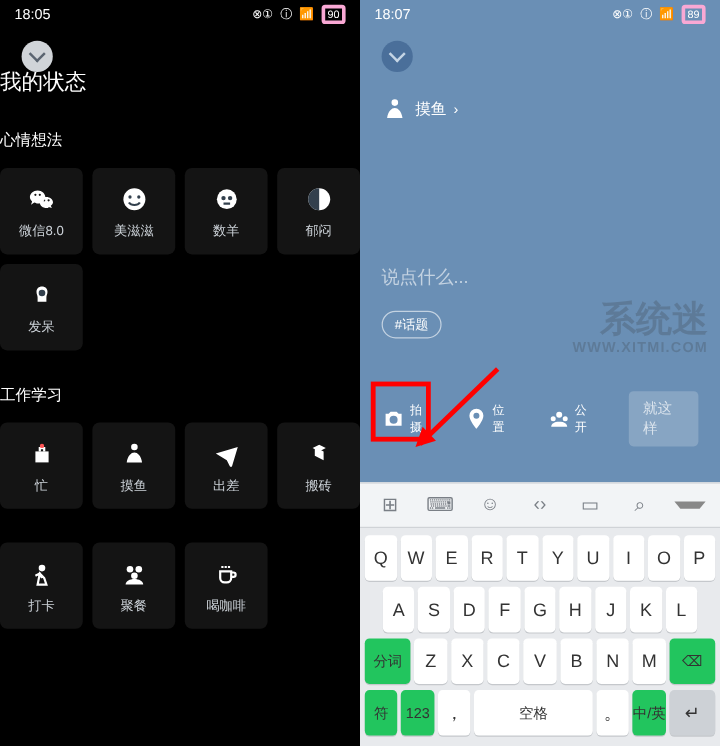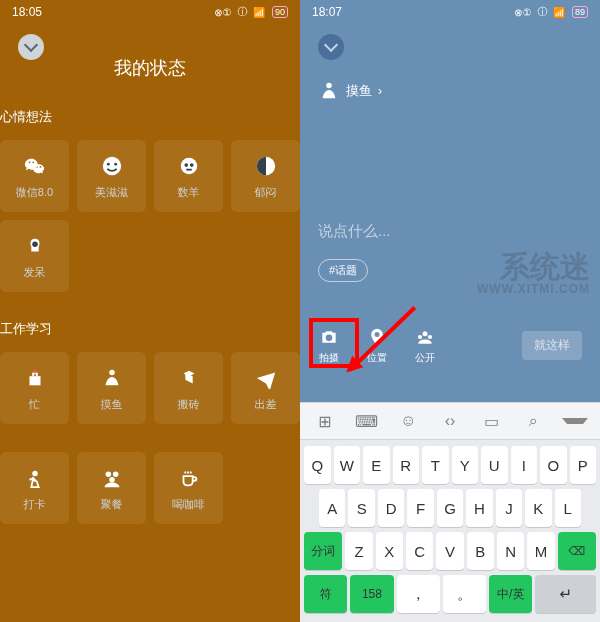--- a/index.html
+++ b/index.html
@@ -1,30 +1,30 @@
 <!DOCTYPE html>
 <html><head>
 <meta charset="utf-8">
 <style>
 * { margin: 0; padding: 0; box-sizing: border-box; }
 body { display: flex; background: #fff; font-family: -apple-system, Arial, sans-serif; }
 .phone { width: 300px; height: 622px; position: relative; overflow: hidden; }
-.p1 { background: #a16207; }
+.p1 { background: #000000; }
 .p2 { background: #6a8fb5; }
 
 .status-bar { height: 24px; display: flex; align-items: center; justify-content: space-between; padding: 0 12px; color: #fff; font-size: 12px; }
 .status-right { display: flex; gap: 6px; align-items: center; font-size: 10px; }
-.batt { border: 1px solid #f9a8d4; border-radius: 3px; padding: 0 2px; font-size: 9px; }
+.batt { border: 3px solid #f9a8d4; border-radius: 3px; padding: 0 2px; font-size: 9px; }
 
 .close-btn { width: 26px; height: 26px; border-radius: 50%; background: #d0d4d8; display: flex; align-items: center; justify-content: center; position: absolute; left: 18px; top: 34px; }
 .p2 .close-btn { background: #4a6f9a; }
 .chevron { width: 10px; height: 10px; border-right: 2px solid #5a6470; border-bottom: 2px solid #5a6470; transform: rotate(45deg); margin-top: -4px; }
 .p2 .chevron { border-color: #c5d5e5; }
 
-.title { text-align: center; color: #fff; font-size: 18px; margin-top: 32px; font-weight: 500; }
+.title { text-align: left; color: #fff; font-size: 18px; margin-top: 32px; font-weight: 500; }
 
 .section { margin-top: 28px; }
 .section-title { text-align: left; color: #fff; font-size: 13px; margin-bottom: 14px; }
 .grid { display: grid; grid-template-columns: repeat(4, 1fr); gap: 8px; padding: 0 0; }
 .tile { background: rgba(255,255,255,0.08); border-radius: 6px; height: 72px; display: flex; flex-direction: column; align-items: center; justify-content: center; gap: 6px; }
 .tile-icon { width: 26px; height: 26px; display: flex; align-items: center; justify-content: center; color: #fff; }
 .tile-label { color: #ccd2d8; font-size: 11px; }
 
 
 .svg { width: 22px; height: 22px; }
@@ -32,21 +32,21 @@
 
 .composer { padding: 0 18px; }
 .topic-sel { display: flex; align-items: center; gap: 6px; color: #fff; font-size: 13px; margin-top: 56px; }
 .topic-car { font-size: 12px; }
 .placeholder { color: rgba(255,255,255,0.6); font-size: 15px; margin-top: 120px; margin-bottom: 18px; }
 .hashtag { display: inline-block; border: 1px solid rgba(255,255,255,0.6); color: #fff; font-size: 11px; padding: 3px 10px; border-radius: 12px; }
 .watermark { position: absolute; right: 10px; top: 250px; font-size: 30px; font-weight: bold; color: #333; opacity: 0.22; text-align: right; line-height: 1.1; }
 .wm-sub { font-size: 12px; letter-spacing: 1px; }
 
 .action-row { position: absolute; left: 0; right: 0; top: 326px; display: flex; align-items: center; padding: 0 18px; gap: 26px; }
-.act { display: flex; flex-direction: column; align-items: center; gap: 3px; color: #fff; font-size: 10px; }
+.act { display: flex; align-items: center; gap: 3px; color: #fff; font-size: 10px; }
 .act-icon { width: 22px; height: 22px; display: flex; align-items: center; justify-content: center; }
 .publish { margin-left: auto; background: rgba(255,255,255,0.2); color: rgba(255,255,255,0.7); padding: 6px 12px; border-radius: 4px; font-size: 12px; }
 
 .highlight-box { position: absolute; left: 9px; top: 318px; width: 50px; height: 50px; border: 4px solid #ff0000; z-index: 10; }
 .arrow { position: absolute; left: 50px; top: 368px; z-index: 10; }
 .arrow-line { width: 90px; height: 4px; background: #ff0000; transform: rotate(-44deg); transform-origin: left center; }
 .arrow-head { position: absolute; left: -6px; top: -9px; width: 0; height: 0; border-right: 16px solid #ff0000; border-top: 8px solid transparent; border-bottom: 8px solid transparent; transform: rotate(-44deg); }
 
 
 .kbd { position: absolute; bottom: 0; left: 0; right: 0; background: #e8eaed; }
@@ -153,33 +153,33 @@
             <div class="tile-icon">
               <svg class="svg" viewBox="0 0 24 24" fill="#fff">
                 <path d="M5 20c1-6 4-9 7-9s6 3 7 9H5zm7-11a3 3 0 100-6 3 3 0 000 6z" fill="#fff"></path>
               </svg>
             </div>
             <div class="tile-label">摸鱼</div>
           </div>
           <div class="tile">
             <div class="tile-icon">
               <svg class="svg" viewBox="0 0 24 24" fill="#fff">
+                <path d="M2 12l20-6-6 20-4-8-10-6z" fill="#fff"></path>
+              </svg>
+            </div>
+            <div class="tile-label">出差</div>
+          </div>
+          <div class="tile">
+            <div class="tile-icon">
+              <svg class="svg" viewBox="0 0 24 24" fill="#fff">
                 <path d="M8 6l8 4v8l-8-4V6z" fill="#fff"></path>
                 <path d="M12 4l6 3-6 3-6-3 6-3z" fill="#fff"></path>
               </svg>
             </div>
             <div class="tile-label">搬砖</div>
-          </div>
-          <div class="tile">
-            <div class="tile-icon">
-              <svg class="svg" viewBox="0 0 24 24" fill="#fff">
-                <path d="M2 12l20-6-6 20-4-8-10-6z" fill="#fff"></path>
-              </svg>
-            </div>
-            <div class="tile-label">出差</div>
           </div>
         </div>
       </div>
       <div class="section">
         <div class="grid">
           <div class="tile">
             <div class="tile-icon">
               <svg class="svg" viewBox="0 0 24 24" fill="#fff">
                 <circle cx="12" cy="7" r="3" fill="#fff"></circle>
                 <path d="M8 22l2-10 4 4 2 6H8zm-2-8l4-2 2 4" stroke="#fff" stroke-width="2" fill="none"></path>
@@ -322,21 +322,22 @@
           <div class="key">X</div>
           <div class="key">C</div>
           <div class="key">V</div>
           <div class="key">B</div>
           <div class="key">N</div>
           <div class="key">M</div>
           <div class="key fn wide">⌫</div>
         </div>
       <div class="krow" id="krow4">
           <div class="key fn">符</div>
-          <div class="key fn">158</div>
+          <div class="key fn">123</div>
           <div class="key">，</div>
+          <div class="key space">空格</div>
           <div class="key">。</div>
           <div class="key fn">中/英</div>
           <div class="key enter">↵</div>
         </div>
     </div>
   </div>
 </div>
 
 </body></html>

